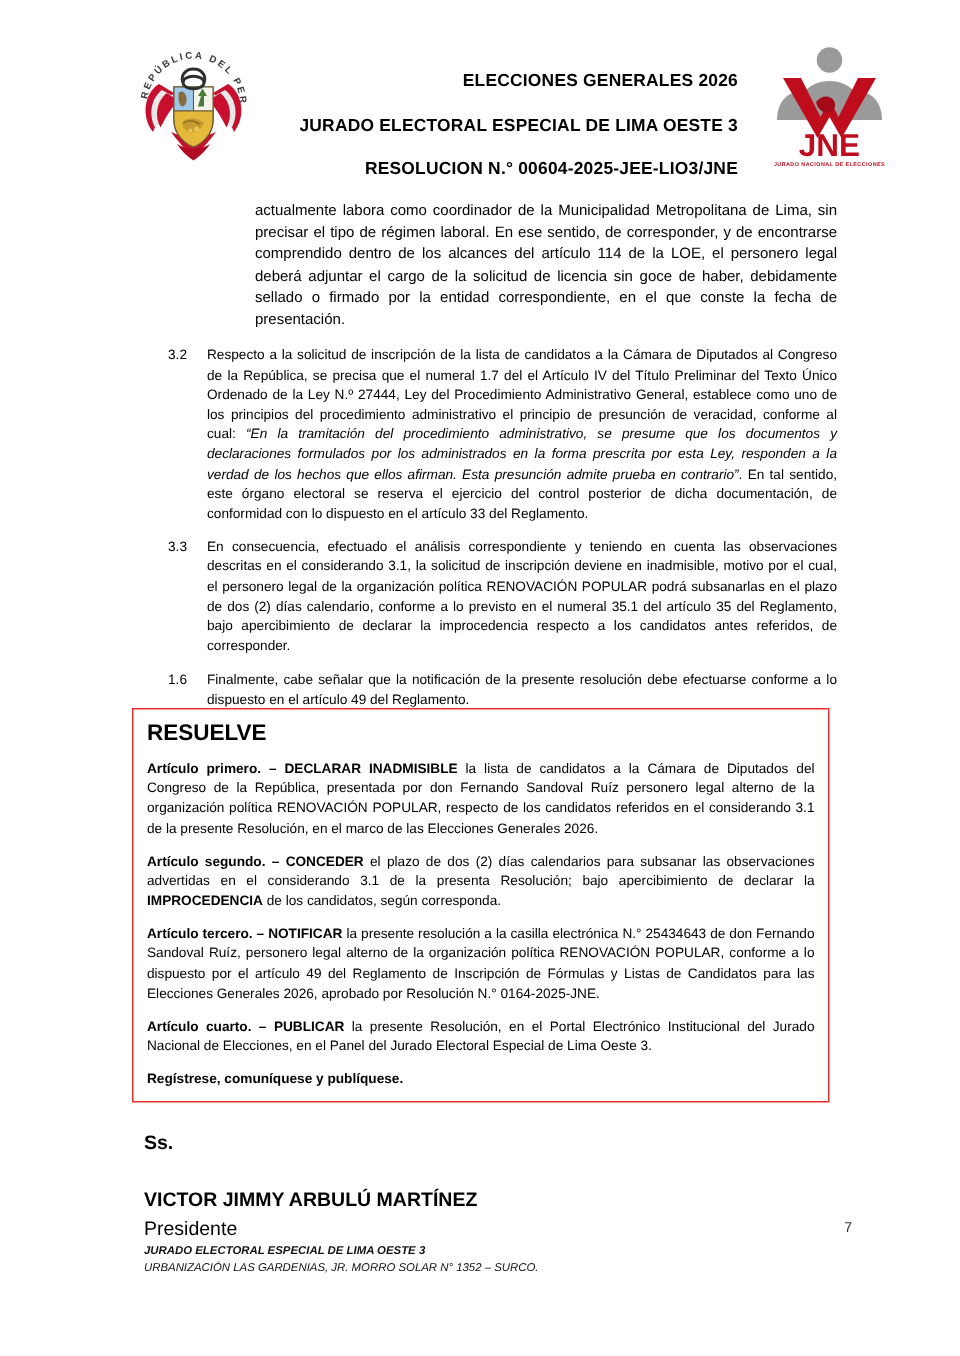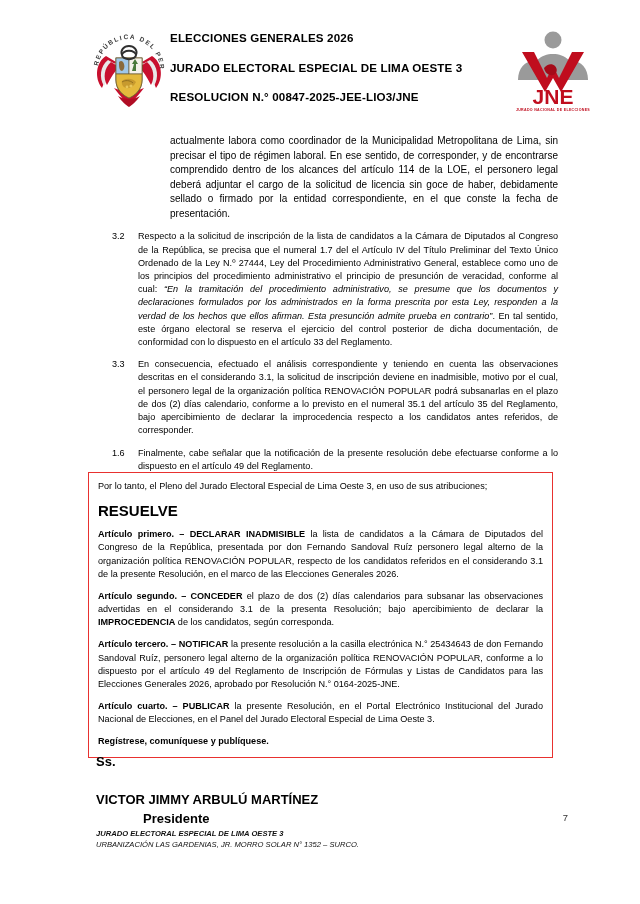--- a/index.html
+++ b/index.html
@@ -42,22 +42,22 @@
     right: 48px;
     top: 6px;
     width: 78px;
     height: 84px;
     text-align: right;
   }
   .header-titles {
     position: absolute;
     left: 170px;
     right: 148px;
-    top: 8px;
-    text-align: left;
+    top: 24px;
+    text-align: right;
   }
   .header-titles .hline {
     font-weight: bold;
     font-size: 11.6px;
     letter-spacing: 0.15px;
     line-height: 1.35;
     margin-bottom: 14px;
     white-space: nowrap;
   }
   .header-titles .hline:last-child { margin-bottom: 0; }
@@ -125,21 +125,21 @@
   
   .sign-block {
     position: absolute;
     left: 96px;
     top: 730px;
     font-size: 13px;
     line-height: 1.5;
   }
   .sign-block .ss { font-weight: bold; margin-bottom: 18px; }
   .sign-block .name { font-weight: bold; }
-  .sign-block .role { font-weight: bold; margin-left: 47px; }
+  .sign-block .role { font-weight: normal; }
 
   
   .page-number {
     position: absolute;
     right: 72px;
     top: 790px;
     font-size: 9.4px;
     color: #333;
   }
   .footer {
@@ -201,21 +201,21 @@
         <g>
           <ellipse cx="41" cy="29" rx="7" ry="4.2" fill="none" stroke="#2f2f2f" stroke-width="2"></ellipse>
           <path d="M34,29 C32,24 36,20 41,20 C46,20 50,24 48,29" fill="none" stroke="#2f2f2f" stroke-width="2"></path>
         </g>
       </svg>
     </div>
 
     <div class="header-titles">
       <div class="hline">ELECCIONES GENERALES 2026</div>
       <div class="hline">JURADO ELECTORAL ESPECIAL DE LIMA OESTE 3</div>
-      <div class="hline">RESOLUCION N.° 00847-2025-JEE-LIO3/JNE</div>
+      <div class="hline">RESOLUCION N.° 00604-2025-JEE-LIO3/JNE</div>
     </div>
 
     <div class="jne-logo">
       <svg viewBox="0 0 78 84" width="78" height="84" aria-hidden="true">
 
         <circle cx="39" cy="12" r="8.5" fill="#9a9a9a"></circle>
         <path d="M17,48 C17,34 27,26 39,26 C51,26 61,34 61,48 Z" fill="#9a9a9a"></path>
         <path d="M4,52 C4,40 11,33 20,33 C29,33 36,40 36,52 Z" fill="#9a9a9a"></path>
         <path d="M42,52 C42,40 49,33 58,33 C67,33 74,40 74,52 Z" fill="#9a9a9a"></path>
 
@@ -244,21 +244,20 @@
       <div class="txt">En consecuencia, efectuado el análisis correspondiente y teniendo en cuenta las observaciones descritas en el considerando 3.1, la solicitud de inscripción deviene en inadmisible, motivo por el cual, el personero legal de la organización política RENOVACIÓN POPULAR podrá subsanarlas en el plazo de dos (2) días calendario, conforme a lo previsto en el numeral 35.1 del artículo 35 del Reglamento, bajo apercibimiento de declarar la improcedencia respecto a los candidatos antes referidos, de corresponder.</div>
     </div>
 
     <div class="numbered">
       <div class="num">1.6</div>
       <div class="txt">Finalmente, cabe señalar que la notificación de la presente resolución debe efectuarse conforme a lo dispuesto en el artículo 49 del Reglamento.</div>
     </div>
   </div>
 
   <div class="resolve-box">
-    <p>Por lo tanto, el Pleno del Jurado Electoral Especial de Lima Oeste 3, en uso de sus atribuciones;</p>
     <div class="resuelve-head">RESUELVE</div>
 
     <p>
       <span class="bold">Artículo primero. – DECLARAR INADMISIBLE</span><span> la lista de candidatos a la Cámara de Diputados del Congreso de la República, presentada por don Fernando Sandoval Ruíz personero legal alterno de la organización política RENOVACIÓN POPULAR, respecto de los candidatos referidos en el considerando 3.1 de la presente Resolución, en el marco de las Elecciones Generales 2026.</span>
     </p>
 
     <p>
       <span class="bold">Artículo segundo. – CONCEDER</span><span> el plazo de dos (2) días calendarios para subsanar las observaciones advertidas en el considerando 3.1 de la presenta Resolución; bajo apercibimiento de declarar la </span><span class="bold">IMPROCEDENCIA</span><span> de los candidatos, según corresponda.</span>
     </p>
 

